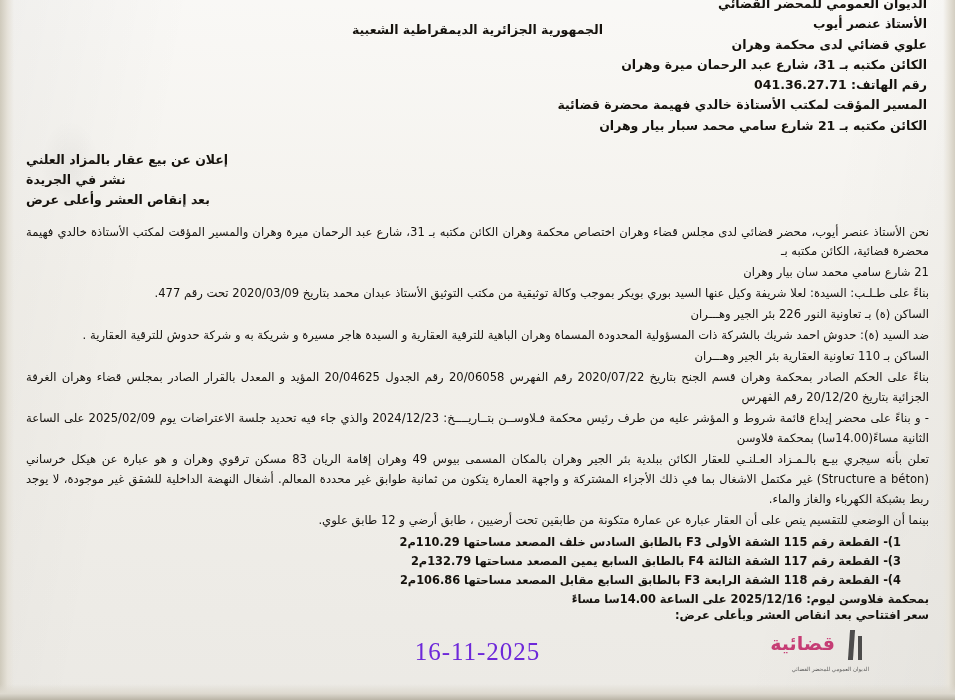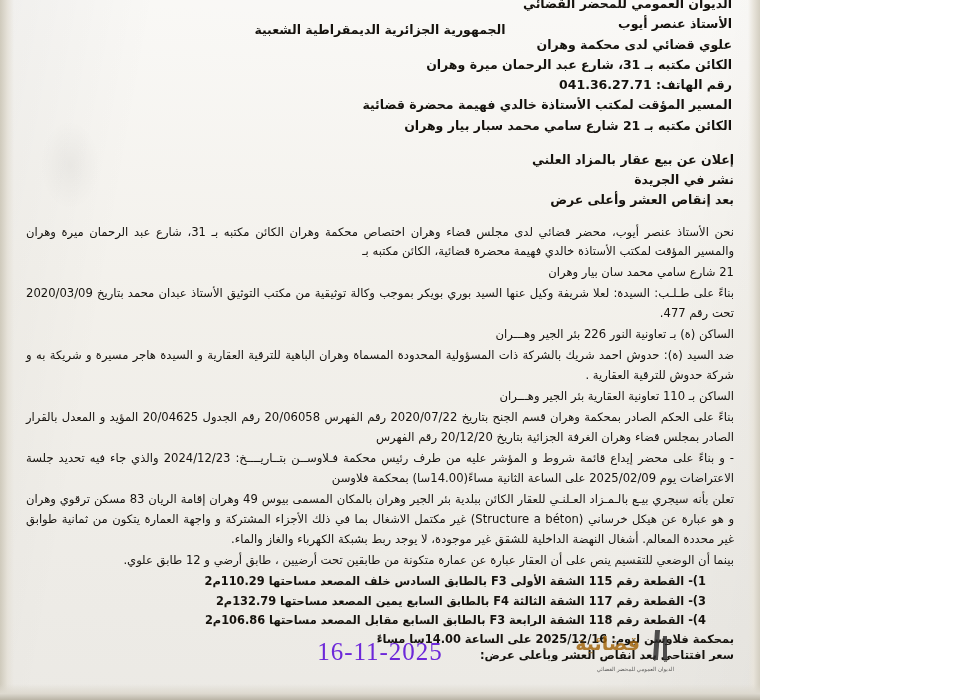--- a/index.html
+++ b/index.html
@@ -5,21 +5,21 @@
   html, body {
     margin: 0;
     padding: 0;
     background: #ffffff;
   }
   body {
     font-family: "DejaVu Sans", sans-serif;
   }
   .page {
     position: relative;
-    width: 760px;
+    width: 955px;
     height: 700px;
     background: #f3f1ec;
     overflow: hidden;
     box-sizing: border-box;
   }
   
   .paper-texture {
     position: absolute;
     inset: 0;
     background:
@@ -64,21 +64,21 @@
     font-size: 12.5px;
     line-height: 1.62;
     font-weight: 700;
     margin: -22px 0 0 0;
     padding-right: 2px;
   }
   .letterhead div {
     white-space: nowrap;
   }
   .announce-block {
-    text-align: right;
+    text-align: left;
     font-size: 12.5px;
     font-weight: 700;
     line-height: 1.62;
     margin: 14px 0 12px 0;
   }
   .body-block {
     font-size: 11.6px;
     line-height: 1.72;
     text-align: justify;
     font-weight: 400;
@@ -142,21 +142,21 @@
     left: 21px; top: 8px;
     width: 4px; height: 24px;
     background: #2b2b2b;
   }
   .logo .arabic-word {
     position: absolute;
     right: 36px;
     top: 4px;
     font-size: 19px;
     font-weight: 700;
-    color: #a16207;
+    color: #be185d;
     letter-spacing: -1px;
   }
   .logo .sub {
     position: absolute;
     right: 2px;
     bottom: 0;
     font-size: 5.5px;
     color: #3a3a3a;
     letter-spacing: 0.3px;
     white-space: nowrap;

